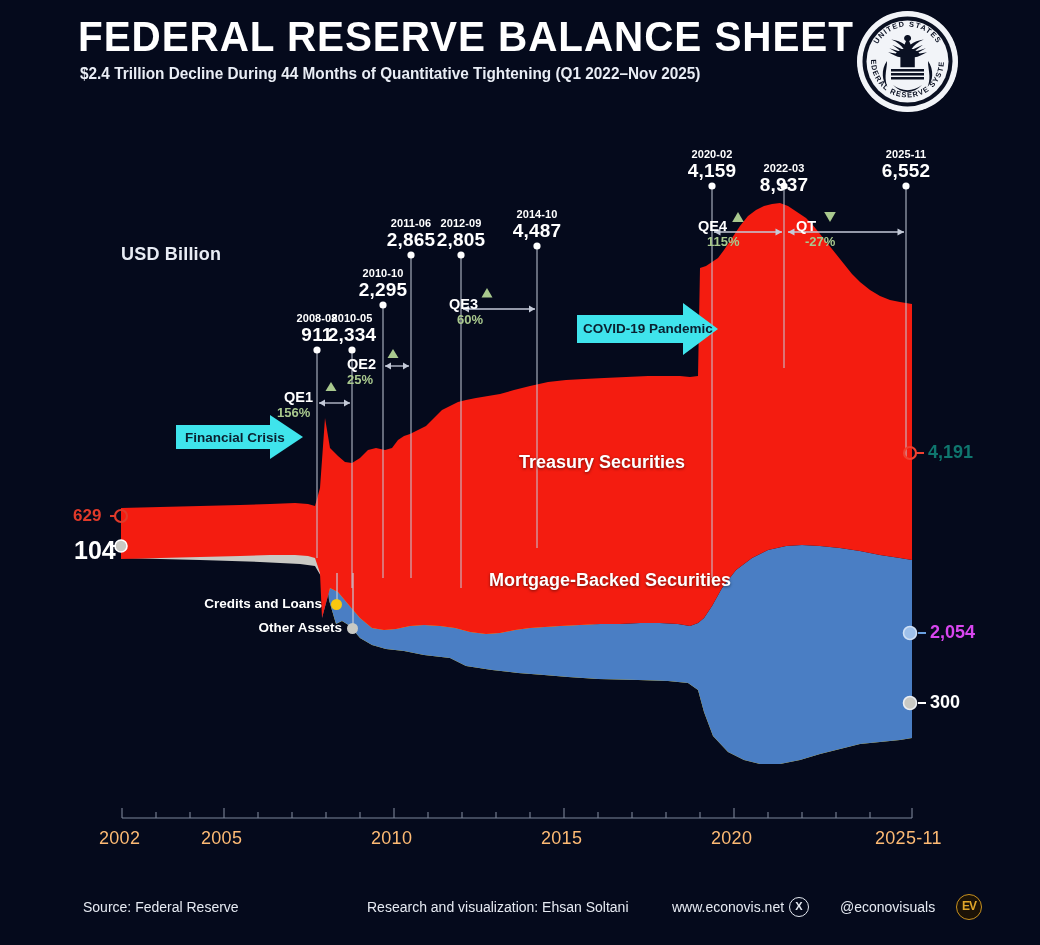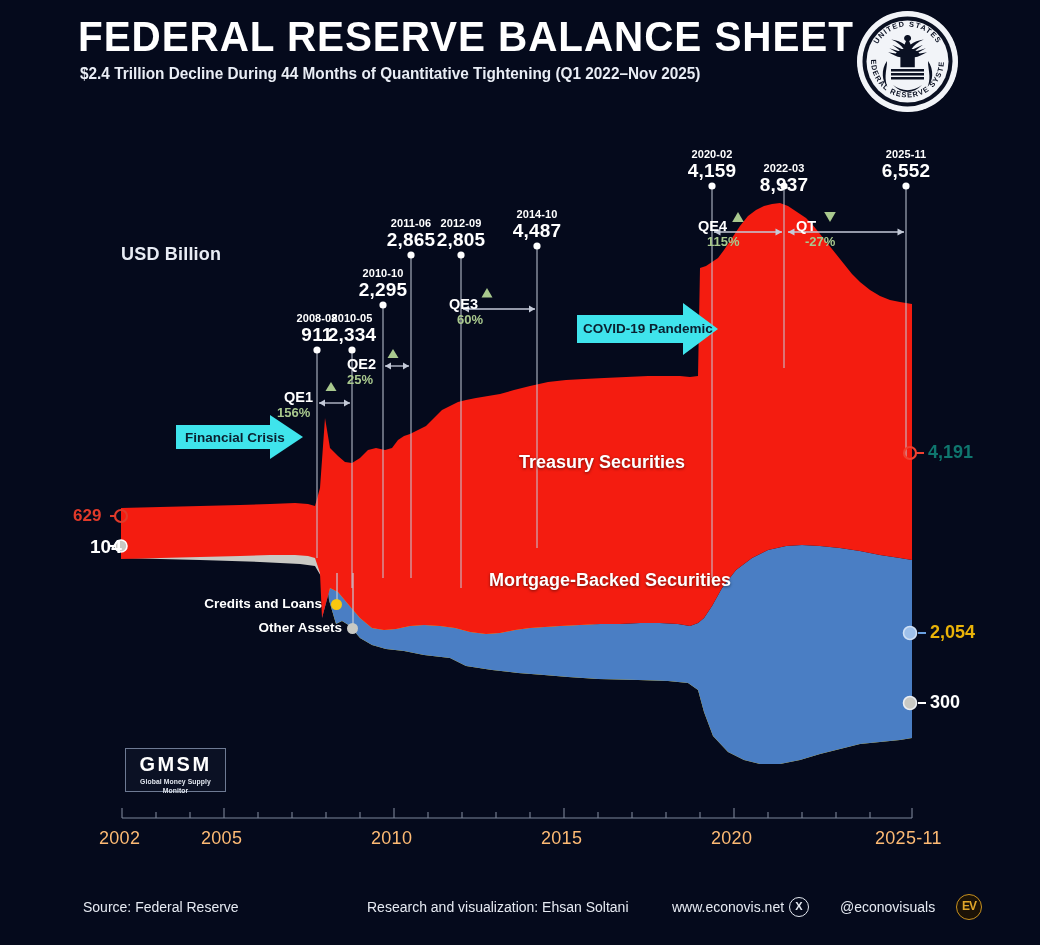--- a/index.html
+++ b/index.html
@@ -384,40 +384,36 @@
       <span>Credits and Loans</span>
     </div>
     <span style="position:absolute;left:331px;top:481px;width:11px;height:11px;border-radius:50%;background:#fac80f;"></span>
 
     <div class="leg" style="left:140px;top:502px;width:202px;">
       <span>Other Assets</span>
     </div>
     <span style="position:absolute;left:347px;top:505px;width:11px;height:11px;border-radius:50%;background:#c9c9c4;"></span>
 
     <div class="edge-label" style="left:73px;top:388px;color:#e03a2a;">629</div>
-    <div class="edge-label" style="left:90px;top:418px;color:#ffffff;font-size:19px;">104</div>
+    <div class="edge-label" style="left:74px;top:418px;color:#ffffff;font-size:25px;">104</div>
 
     <div class="edge-label" style="left:928px;top:324px;color:#0f766e;font-size:18px;">4,191</div>
-    <div class="edge-label" style="left:930px;top:504px;color:#eab308;font-size:18px;">2,054</div>
+    <div class="edge-label" style="left:930px;top:504px;color:#d946ef;font-size:18px;">2,054</div>
     <div class="edge-label" style="left:930px;top:574px;color:#ffffff;font-size:18px;">300</div>
 
     <div class="xlab" style="left:99px;top:710px;">2002</div>
     <div class="xlab" style="left:201px;top:710px;">2005</div>
     <div class="xlab" style="left:371px;top:710px;">2010</div>
     <div class="xlab" style="left:541px;top:710px;">2015</div>
     <div class="xlab" style="left:711px;top:710px;">2020</div>
     <div class="xlab" style="left:875px;top:710px;">2025-11</div>
   </div>
 
   <div class="usd-billion">USD Billion</div>
 
-  <div class="gmsm">
-    <div class="g1">GMSM</div>
-    <div class="g2">Global Money Supply Monitor</div>
-  </div>
 
   <div class="footer">
     <div class="foot-t" style="left:83px;top:19px;">Source: Federal Reserve</div>
     <div class="foot-t" style="left:347px;top:19px;margin-left:20px;">Research and visualization: Ehsan Soltani</div>
     <div class="foot-t" style="left:672px;top:19px;">www.econovis.net</div>
     <div class="xbadge" style="left:789px;top:17px;">X</div>
     <div class="foot-t" style="left:840px;top:19px;">@econovisuals</div>
     <div class="ev" style="left:956px;top:14px;">EV</div>
   </div>
 

